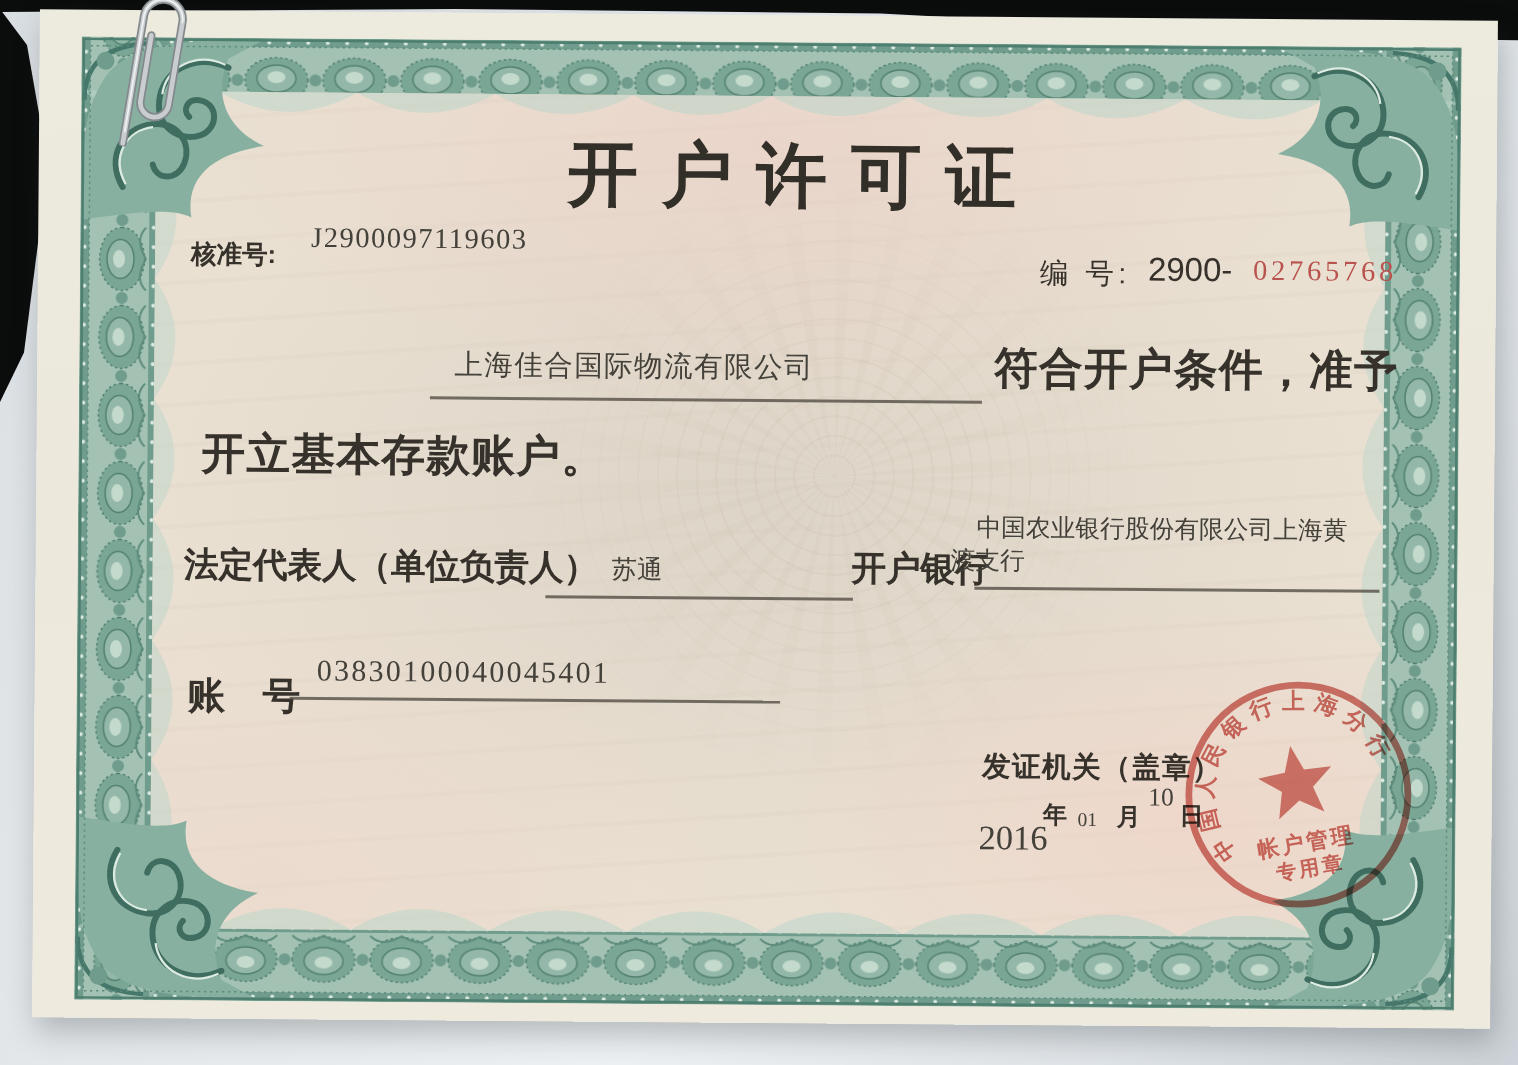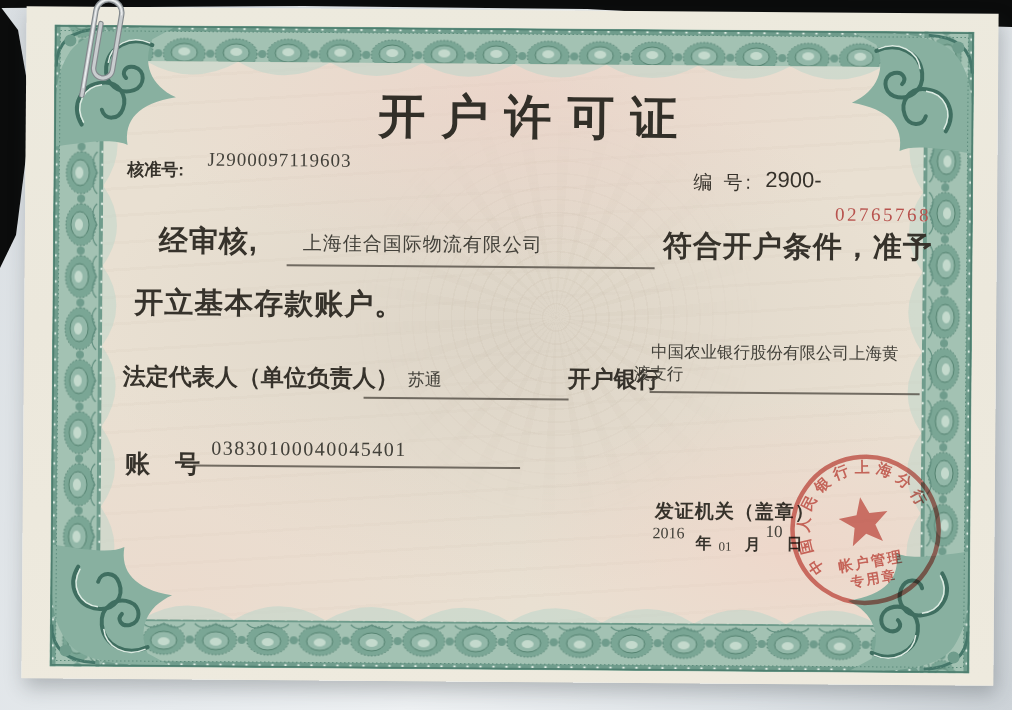--- a/index.html
+++ b/index.html
@@ -112,43 +112,42 @@
     </svg>
 
     <div class="content">
       <div class="t title">开户许可证</div>
 
       <span class="t lbl" style="left:102px;top:151px;font-size:17px;">核准号:</span>
       <span class="t serif" style="left:182px;top:141px;font-size:19px;letter-spacing:1px;">J2900097119603</span>
 
       <span class="t" style="left:668px;top:158px;font-size:19px;letter-spacing:3px;">编 号:</span>
       <span class="t" style="left:740px;top:155px;font-size:22px;">2900-</span>
-      <span class="t serif red" style="left:810px;top:158px;font-size:19px;letter-spacing:2.5px;margin-top:33px;">02765768</span>
+      <span class="t serif red" style="left:810px;top:158px;font-size:19px;letter-spacing:2.5px;">02765768</span>
 
-      <span class="t big" style="left:134px;top:214px;">经审核,</span>
       <span class="t serif" style="left:278px;top:222px;font-size:19px;letter-spacing:1px;">上海佳合国际物流有限公司</span>
       <div class="uline" style="left:262px;top:256px;width:368px;"></div>
       <span class="t big" style="left:638px;top:215px;">符合开户条件，准予</span>
       <span class="t big" style="left:110px;top:276px;">开立基本存款账户。</span>
 
       <span class="t lbl" style="left:99px;top:354px;font-size:23px;">法定代表人（单位负责人）</span>
       <span class="t serif" style="left:352px;top:359px;font-size:17px;margin-left:32px;">苏通</span>
       <div class="uline" style="left:340px;top:388px;width:205px;"></div>
 
       <span class="t lbl" style="left:544px;top:353px;font-size:23px;">开户银行</span>
       <span class="t serif" style="left:627px;top:330px;font-size:16.5px;">中国农业银行股份有限公司上海黄</span>
       <span class="t serif" style="left:610px;top:352px;font-size:16.5px;">渡支行</span>
       <div class="uline" style="left:626px;top:380px;width:270px;"></div>
 
       <span class="t lbl" style="left:102px;top:440px;font-size:25px;">账　号</span>
       <span class="t serif" style="left:188px;top:429px;font-size:20px;letter-spacing:1.5px;">03830100040045401</span>
       <div class="uline" style="left:170px;top:457px;width:327px;"></div>
 
       <span class="t lbl" style="left:632px;top:487px;font-size:19px;letter-spacing:1px;">发证机关（盖章）</span>
-      <span class="t serif" style="left:630px;top:513px;font-size:16px;">2016</span>
+      <span class="t serif" style="left:630px;top:535px;font-size:23px;">2016</span>
       <span class="t lbl" style="left:673px;top:522px;font-size:16px;">年</span>
       <span class="t serif" style="left:696px;top:511px;font-size:13px;margin-top:16px;">01</span>
       <span class="t lbl" style="left:722px;top:523px;font-size:16px;">月</span>
       <span class="t serif" style="left:743px;top:510px;font-size:17px;">10</span>
       <span class="t lbl" style="left:764px;top:522px;font-size:16px;">日</span>
 
       <div class="seal-wrap">
         <svg width="174" height="174" viewBox="0 0 174 174">
           <defs>
             <path id="sealArc" d="M44,124 A57,57 0 1 1 130,124"></path>

